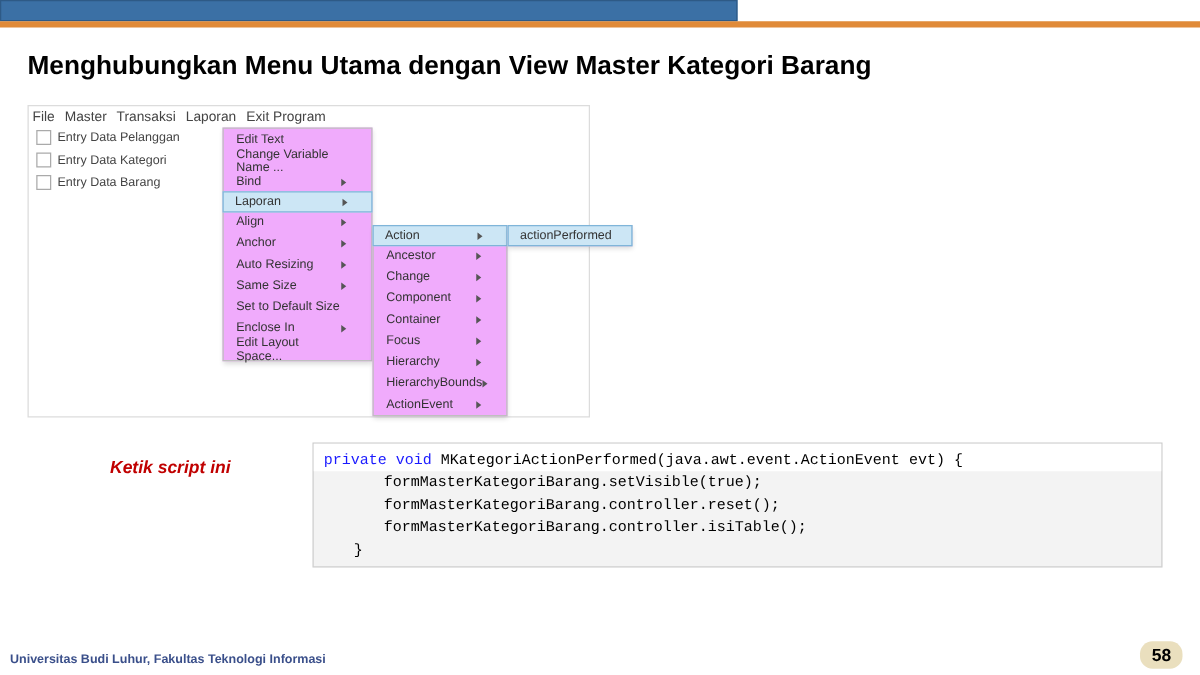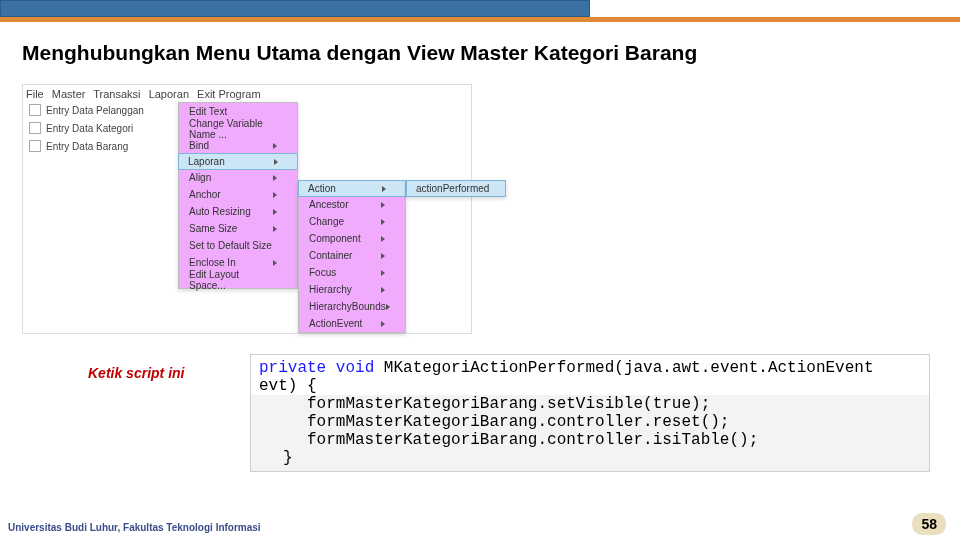--- a/index.html
+++ b/index.html
@@ -24,21 +24,21 @@
   .sm-item { padding:3px 20px 3px 10px; display:flex; align-items:center; height:17px; }
   .sm-hl { background:#cce6f5; border:1px solid #7fb5d9; margin:-1px; padding:2px 19px 2px 9px; }
   .arrow-r { margin-left:auto; width:0; height:0; border-top:3px solid transparent; border-bottom:3px solid transparent; border-left:4px solid #555; }
   .sm1 { top:17px; left:155px; width:120px; }
   .sm2 { top:95px; left:275px; width:108px; }
   .sm3 { top:95px; left:383px; width:100px; }
   .sm3 .sm-hl { background:#cce6f5; border:1px solid #7fb5d9; }
 
   
   .script-label { position:absolute; top:365px; left:88px; font-size:14px; font-style:italic; font-weight:bold; color:#c00000; }
-  .code-box { position:absolute; top:354px; left:250px; width:680px; border:1px solid #cfcfcf; background:#f3f3f3; font-family:"Courier New",monospace; font-size:16px; line-height:18px; padding:4px 8px 4px 8px; }
+  .code-box { position:absolute; top:354px; left:250px; width:680px; border:1px solid #cfcfcf; background:#f3f3f3; font-family:"Courier New",monospace; font-size:12px; line-height:18px; padding:4px 8px 4px 8px; }
   .code-box .plain-bg { background:#fff; margin:-4px -8px 0 -8px; padding:4px 8px 0 8px; }
   .kw { color:#1a1aff; }
   .id { color:#000; }
 
   .footer { position:absolute; bottom:7px; left:8px; font-size:10px; font-weight:bold; color:#3a4f8a; }
   .pgno { position:absolute; bottom:5px; right:14px; background:#eadfbe; padding:3px 9px; font-size:14px; font-weight:bold; color:#000;border-radius:10px; }
 </style>
 </head>
 <body>
 

